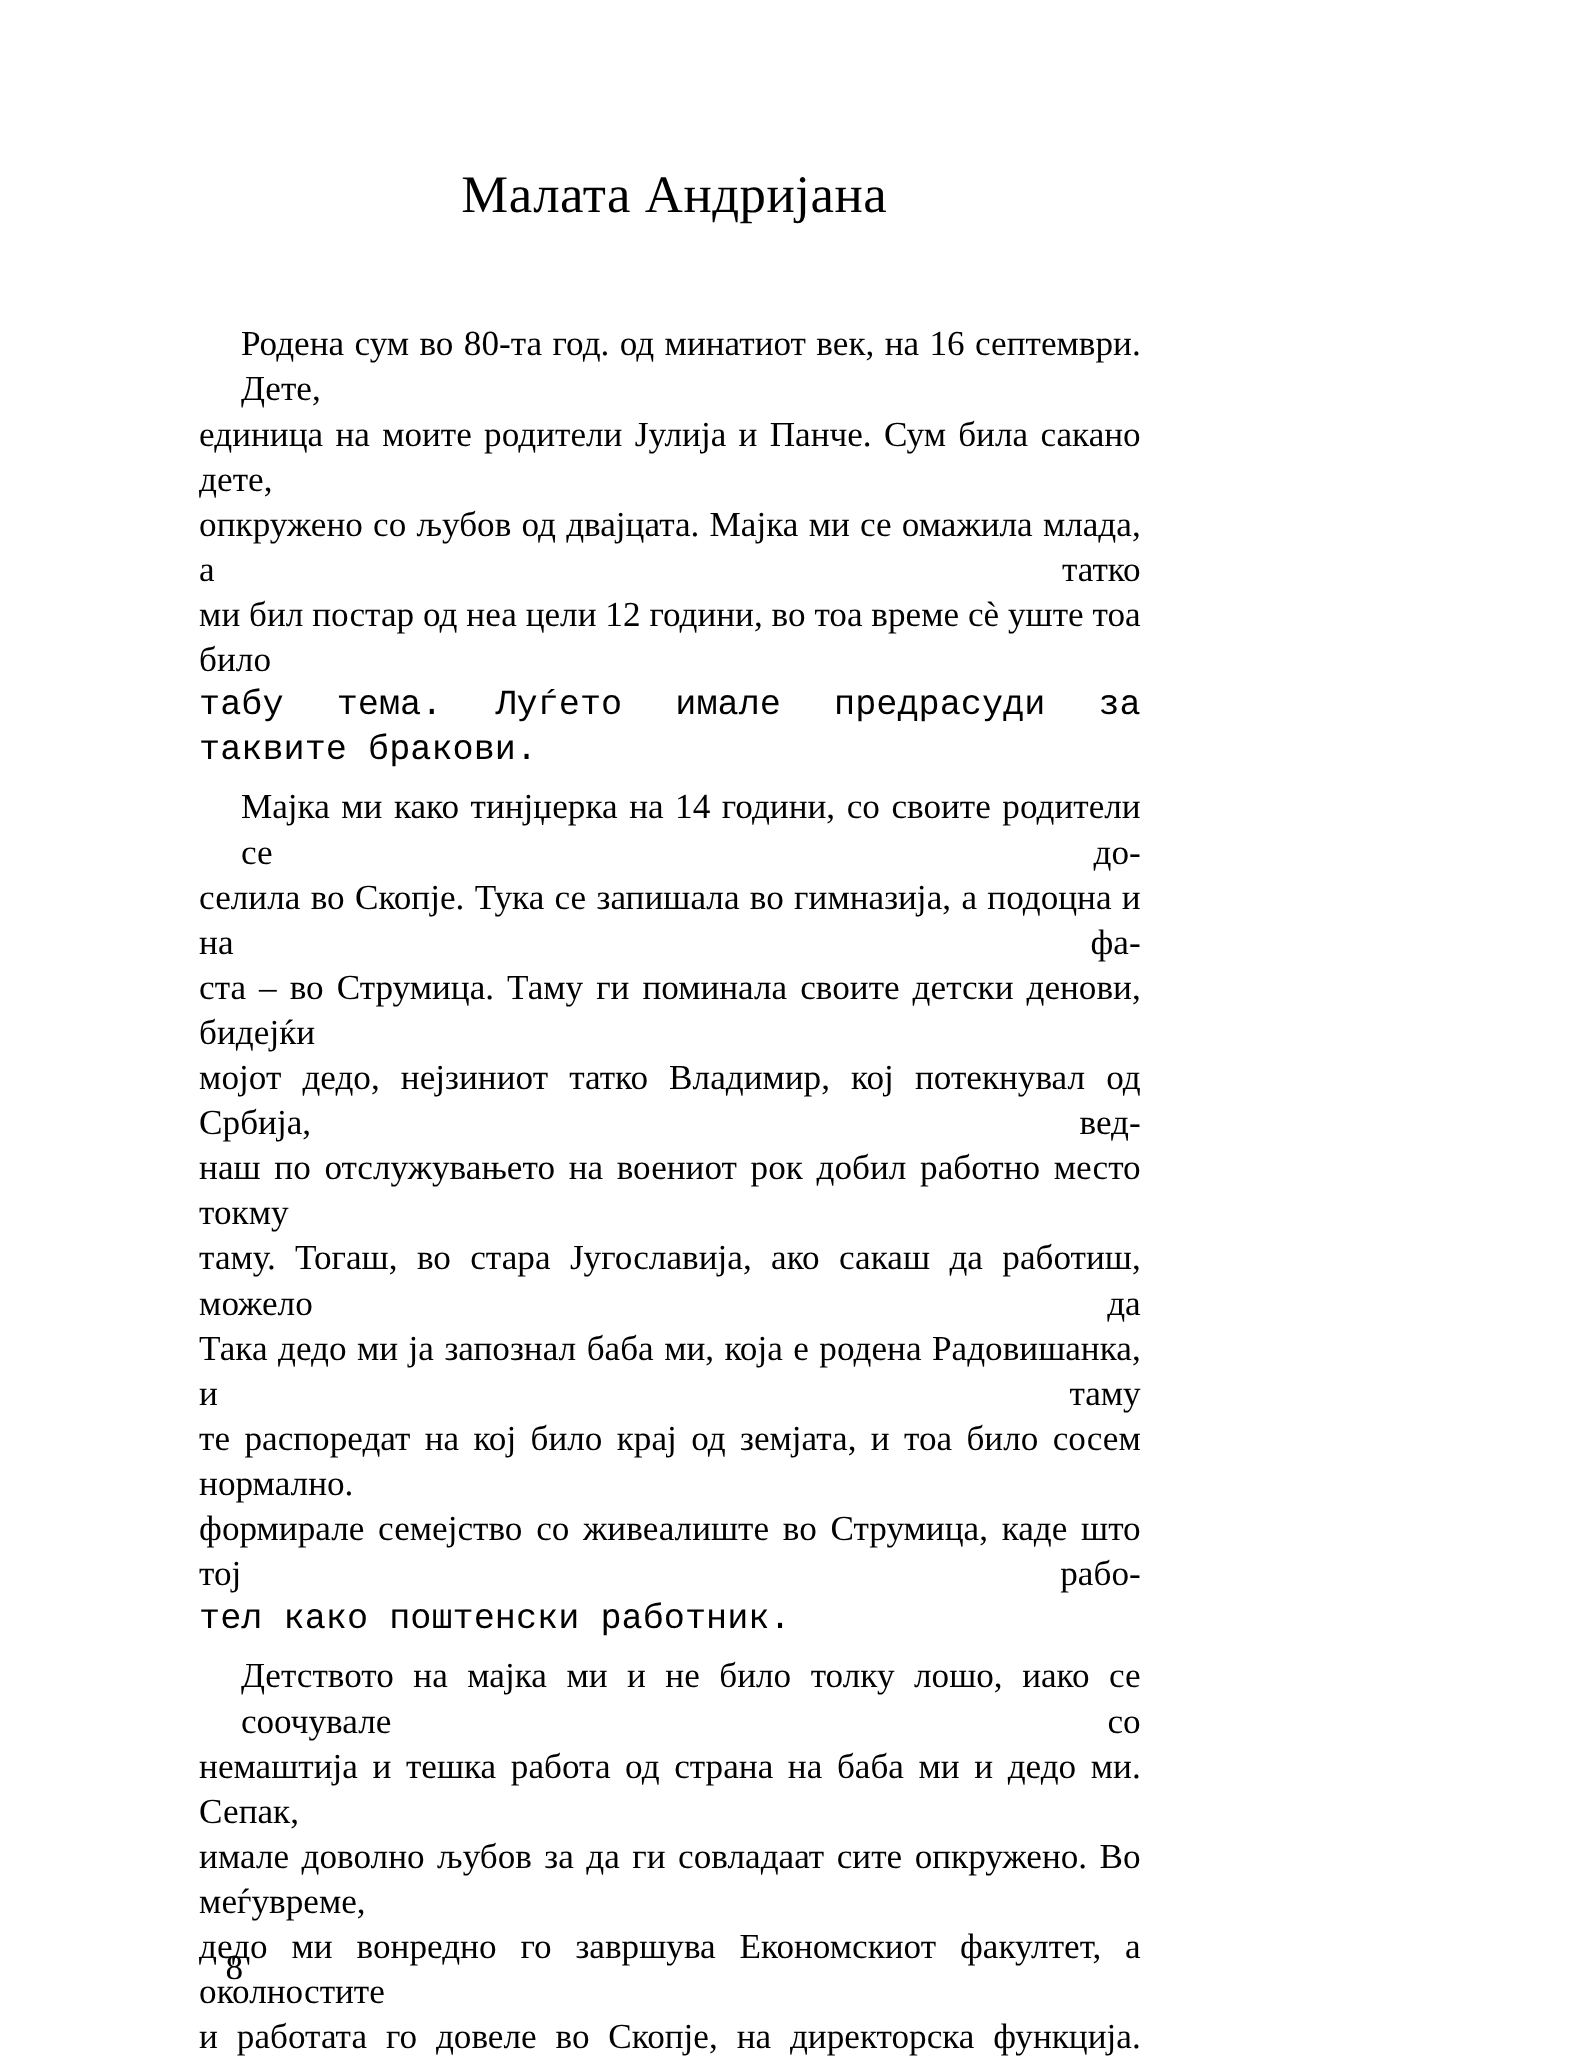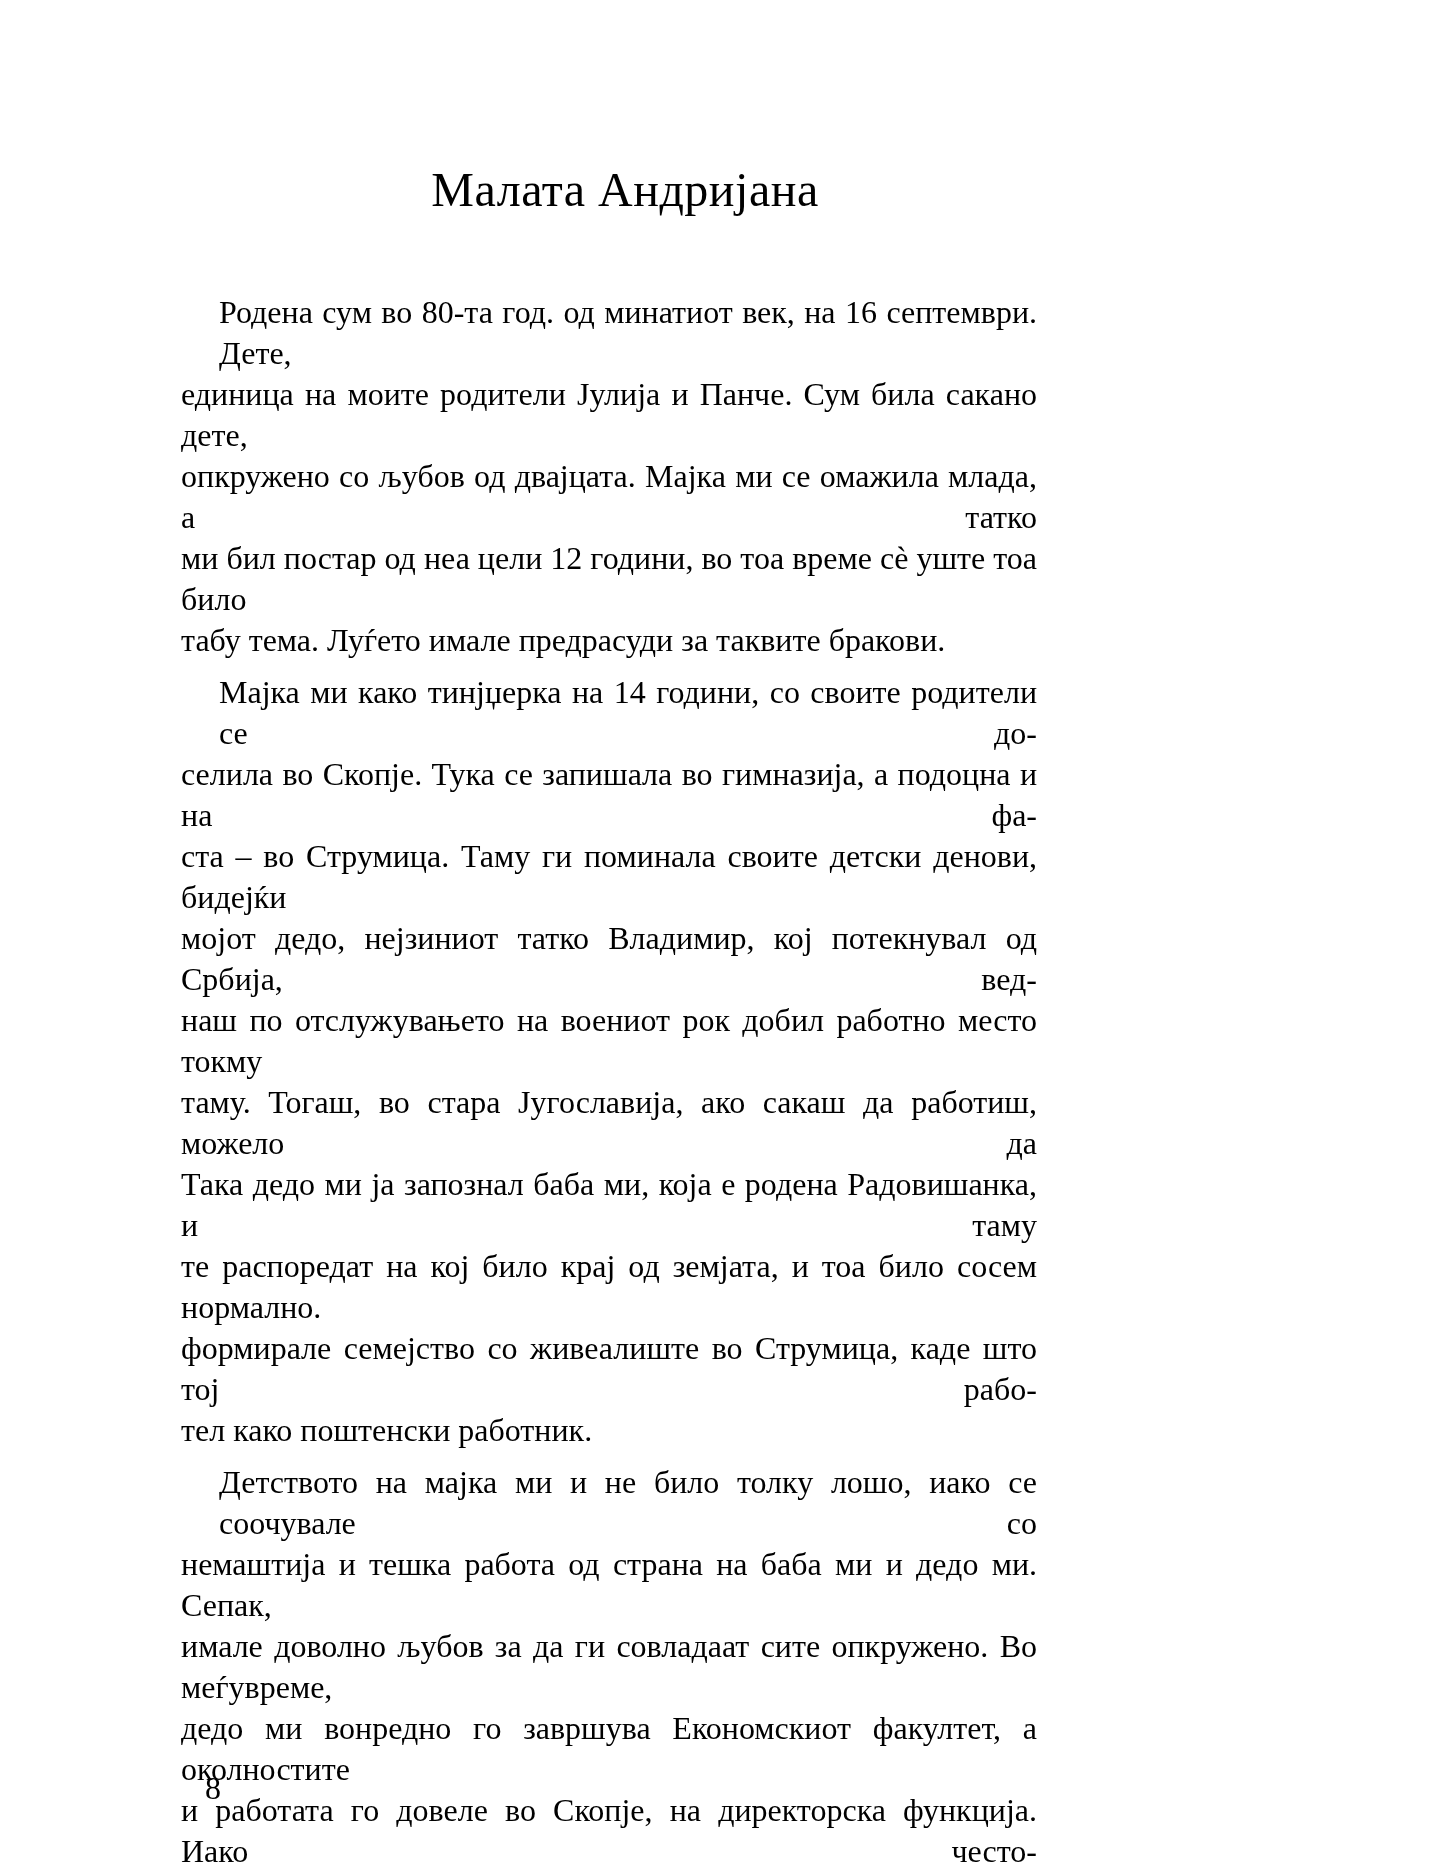--- a/index.html
+++ b/index.html
@@ -14,21 +14,21 @@
     background: #ffffff;
     color: #000000;
     font-family: "Liberation Serif", "DejaVu Serif", serif;
     overflow: hidden;
   }
   .title {
     position: absolute;
     top: 146px;
     left: 170px;
     width: 878px;
-    margin: 16px;
+    margin: 4px;
     text-align: center;
     font-size: 48px;
     font-weight: normal;
     letter-spacing: 0.5px;
     white-space: nowrap;
   }
   .textblock {
     position: absolute;
     top: 281px;
     left: 170px;
@@ -44,20 +44,21 @@
     text-align: justify;
     text-align-last: justify;
     -moz-text-align-last: justify;
     white-space: normal;
   }
   .line.indent {
     padding-left: 38px;
   }
   .line.para-end {
     text-align-last: left;
+    font-family: Liberation Mono, monospace;
     -moz-text-align-last: left;
   }
   .page-number {
     position: absolute;
     left: 205px;
     top: 1768px;
     font-size: 32px;
     line-height: 41px;
   }
 </style>

